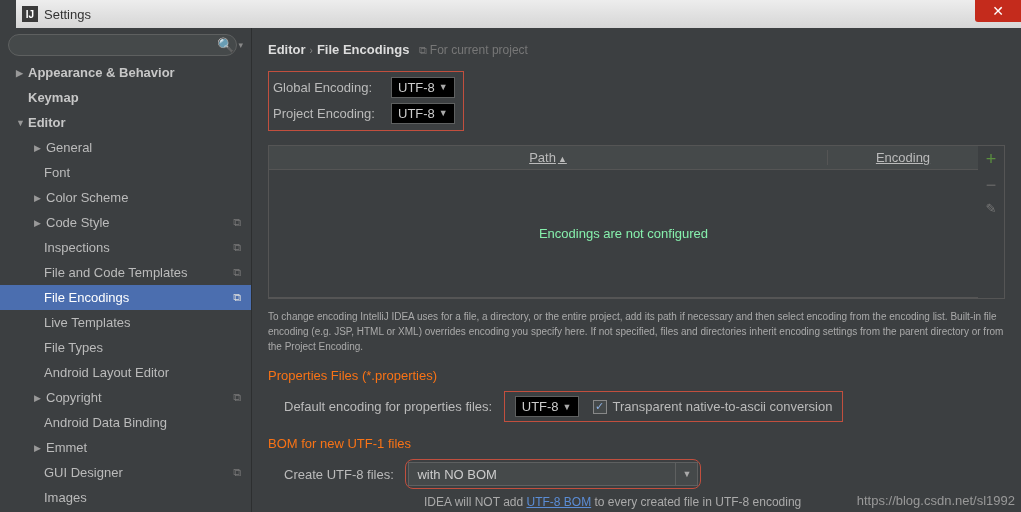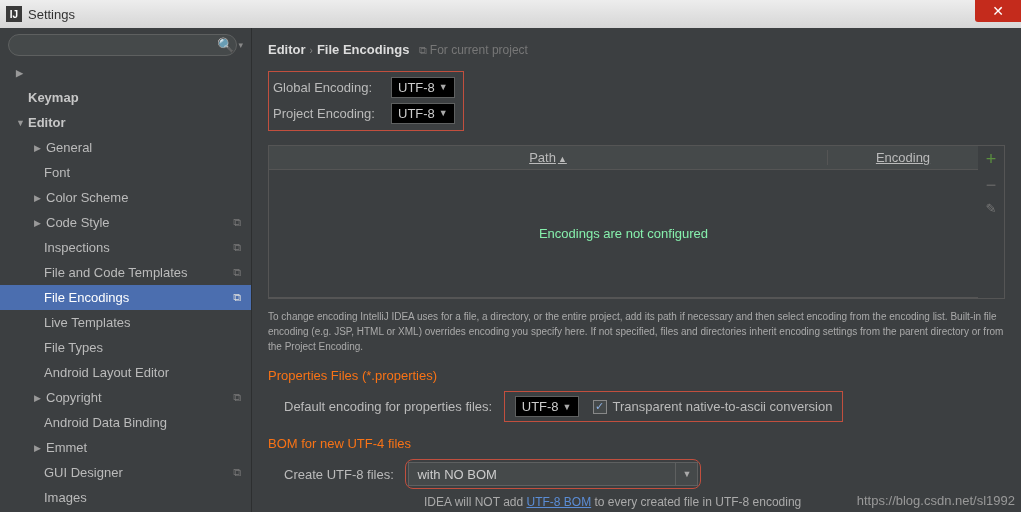--- a/index.html
+++ b/index.html
@@ -1,17 +1,17 @@
 <!DOCTYPE html>
 <html><head>
 <meta charset="utf-8">
 <style>
 * { margin: 0; padding: 0; box-sizing: border-box; }
 body { font-family: "Segoe UI", Arial, sans-serif; font-size: 13px; background: #3c3f41; color: #bbbbbb; width: 1021px; height: 512px; overflow: hidden; }
-.titlebar { background: linear-gradient(#ededed, #d6d6d6); height: 28px; display: flex; align-items: center; padding: 0 6px; color: #333; position: relative; }
+.titlebar { background: linear-gradient(#ededed, #d6d6d6); height: 28px; display: flex; align-items: center; padding: 0 6px; color: #333; position: relative; margin-left: 16px; }
 .titlebar .ij { width: 16px; height: 16px; background: #3a3a3a; color: #fff; display: inline-flex; align-items: center; justify-content: center; font-size: 10px; font-weight: bold; margin-right: 6px; }
 .titlebar .ttl { font-size: 13px; }
 .close { position: absolute; right: 0; top: 0; width: 46px; height: 22px; background: #c42b1c; color: #fff; display: flex; align-items: center; justify-content: center; font-size: 14px; border-bottom-left-radius: 3px; }
 .container { display: flex; height: calc(100% - 28px); }
 .sidebar { width: 252px; background: #3c3f41; border-right: 1px solid #2d2f30; display: flex; flex-direction: column; }
 .search { margin: 6px 8px 4px 8px; display: flex; align-items: center; }
 .search-input { flex: 1; background: #45494a; border: 1px solid #5e6060; border-radius: 12px; height: 22px; padding: 0 22px 0 8px; color: #bbb; outline: none; }
 .search .mag { margin-left: -20px; color: #888; font-size: 14px; }
 .search .drop { color: #888; margin-left: 4px; font-size: 9px; }
 .tree { overflow-y: auto; flex: 1; }
@@ -71,20 +71,21 @@
 <div class="container">
   <div class="sidebar">
     <div class="search">
       <input class="search-input" placeholder="" style="">
       <span class="mag">🔍</span>
       <span class="drop">▾</span>
     </div>
     <div class="tree">
       <div class="node bold">
           <span class="arr">▶</span>
+          <span>Appearance &amp; Behavior</span>
         </div>
       <div class="node bold">
           <span class="arr"></span>
           <span>Keymap</span>
         </div>
       <div class="node bold">
           <span class="arr">▼</span>
           <span>Editor</span>
         </div>
       <div class="node l1">
@@ -192,21 +193,21 @@
       <span class="redbox2" style="margin-left:8px;">
         <span class="sel-box">
             <span>UTF-8</span>
             <span class="dr">▼</span>
           </span>
         <span class="chk">✓</span>
         <span>Transparent native-to-ascii conversion</span>
       </span>
     </div>
 
-    <div class="sect">BOM for new UTF-4 files</div>
+    <div class="sect">BOM for new UTF-1 files</div>
     <div class="sect-body">
       <span>Create UTF-8 files:</span>
       <span class="redbox2" style="margin-left:8px; padding:2px;border-radius:8px;">
         <span class="combo">
           <span class="txt">with NO BOM</span>
           <span class="btn">▼</span>
         </span>
       </span>
       <div class="bom-note">
         <span>IDEA will NOT add </span><a class="link">UTF-8 BOM</a><span> to every created file in UTF-8 encoding</span>

